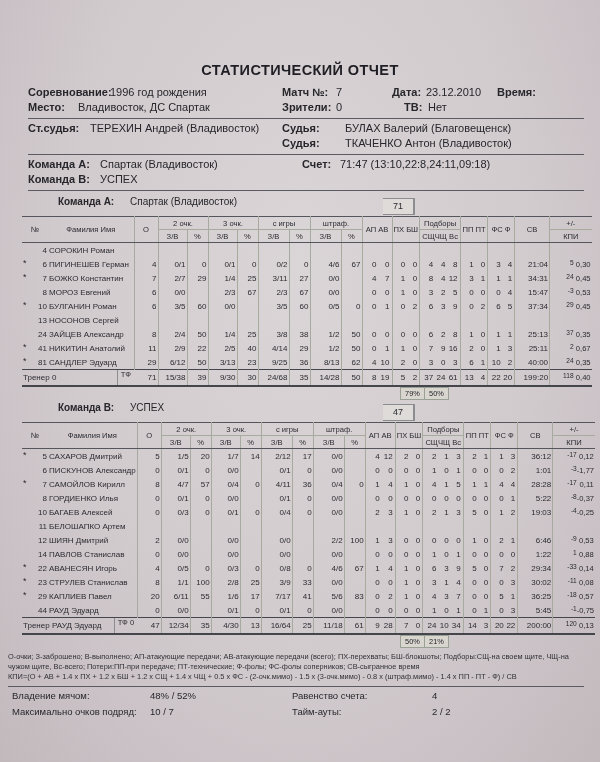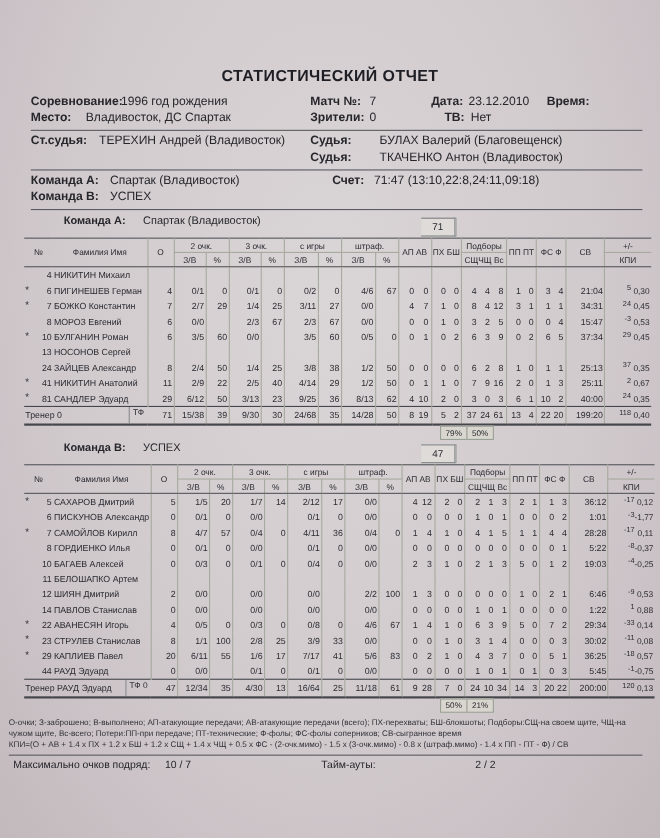--- a/index.html
+++ b/index.html
@@ -168,21 +168,21 @@
         <th>З/В</th>
         <th>%</th>
         <th>СЩЧЩ Вс</th>
         <th class="nb">КПИ</th>
       </tr>
     </thead>
     <tbody>
 
     <tr>
         <td class="t-num nb"><span class="star"></span><span>4</span></td>
-        <td class="t-name">НИКИТИН Михаил</td>
+        <td class="t-name">СОРОКИН Роман</td>
         <td class="t-o"></td>
         <td class="t-zv"></td>
         <td class="t-pct"></td>
         <td class="t-zv"></td>
         <td class="t-pct"></td>
         <td class="t-zv"></td>
         <td class="t-pct"></td>
         <td class="t-zv"></td>
         <td class="t-pct"></td>
         <td class="t-pair"><span></span><span></span></td>
@@ -716,19 +716,25 @@
   </div>
 
   <div class="legend">
     <p>О-очки; З-заброшено; В-выполнено; АП-атакующие передачи; АВ-атакующие передачи (всего); ПХ-перехваты; БШ-блокшоты; Подборы:СЩ-на своем щите, ЧЩ-на чужом щите, Вс-всего; Потери:ПП-при передаче; ПТ-технические; Ф-фолы; ФС-фолы соперников; СВ-сыгранное время</p>
     <p>КПИ=(О + АВ + 1.4 х ПХ + 1.2 х БШ + 1.2 х СЩ + 1.4 х ЧЩ + 0.5 х ФС - (2-очк.мимо) - 1.5 х (3-очк.мимо) - 0.8 х (штраф.мимо) - 1.4 х ПП - ПТ - Ф) / СВ</p>
   </div>
 
   <div class="rule wide" style="margin-top:4px"></div>
 
   <div class="frow">
+    <span style="left:12px">Владение мячом:</span>
+    <span style="left:150px">48% / 52%</span>
+    <span style="left:292px">Равенство счета:</span>
+    <span style="left:432px">4</span>
+  </div>
+  <div class="frow">
     <span style="left:12px">Максимально очков подряд:</span>
     <span style="left:150px">10 / 7</span>
     <span style="left:292px">Тайм-ауты:</span>
     <span style="left:432px">2 / 2</span>
   </div>
 
 </div>
 
 </body></html>

